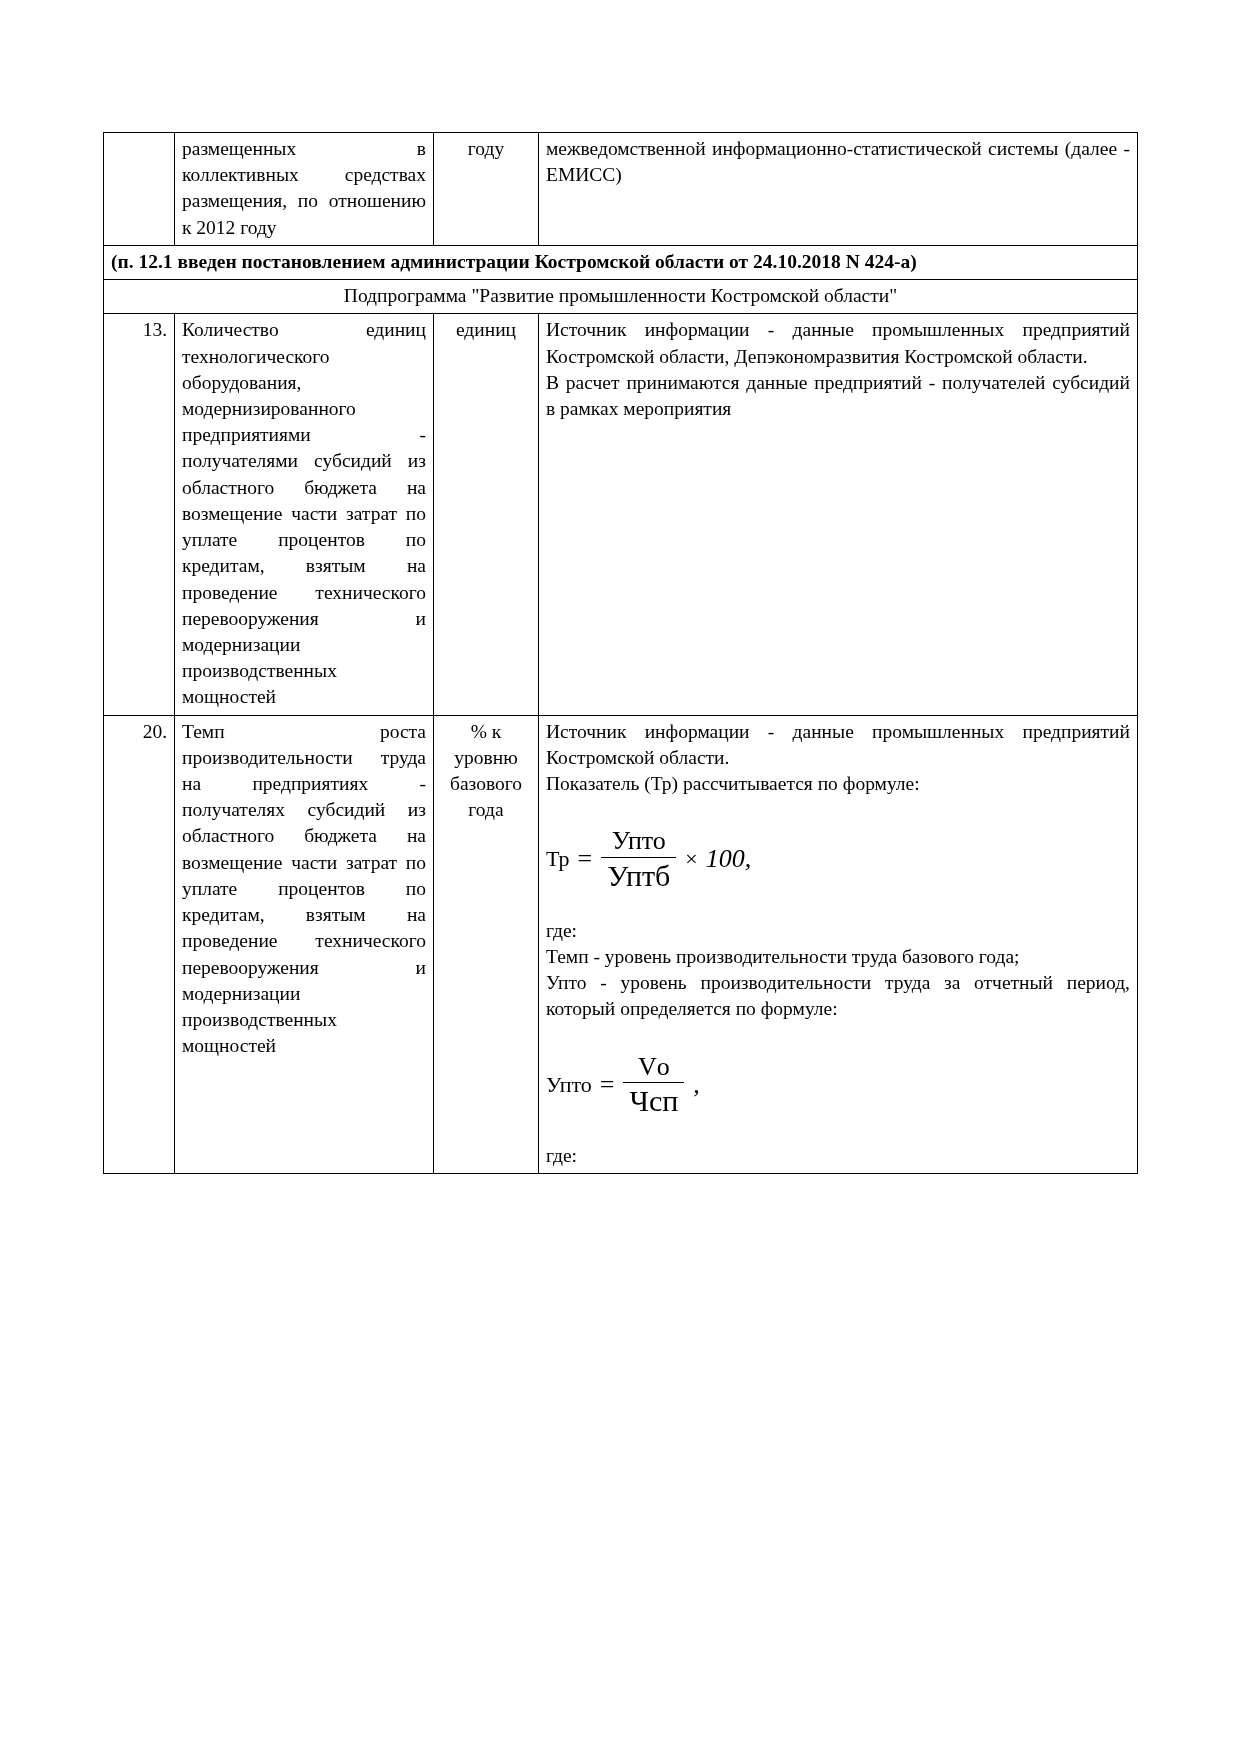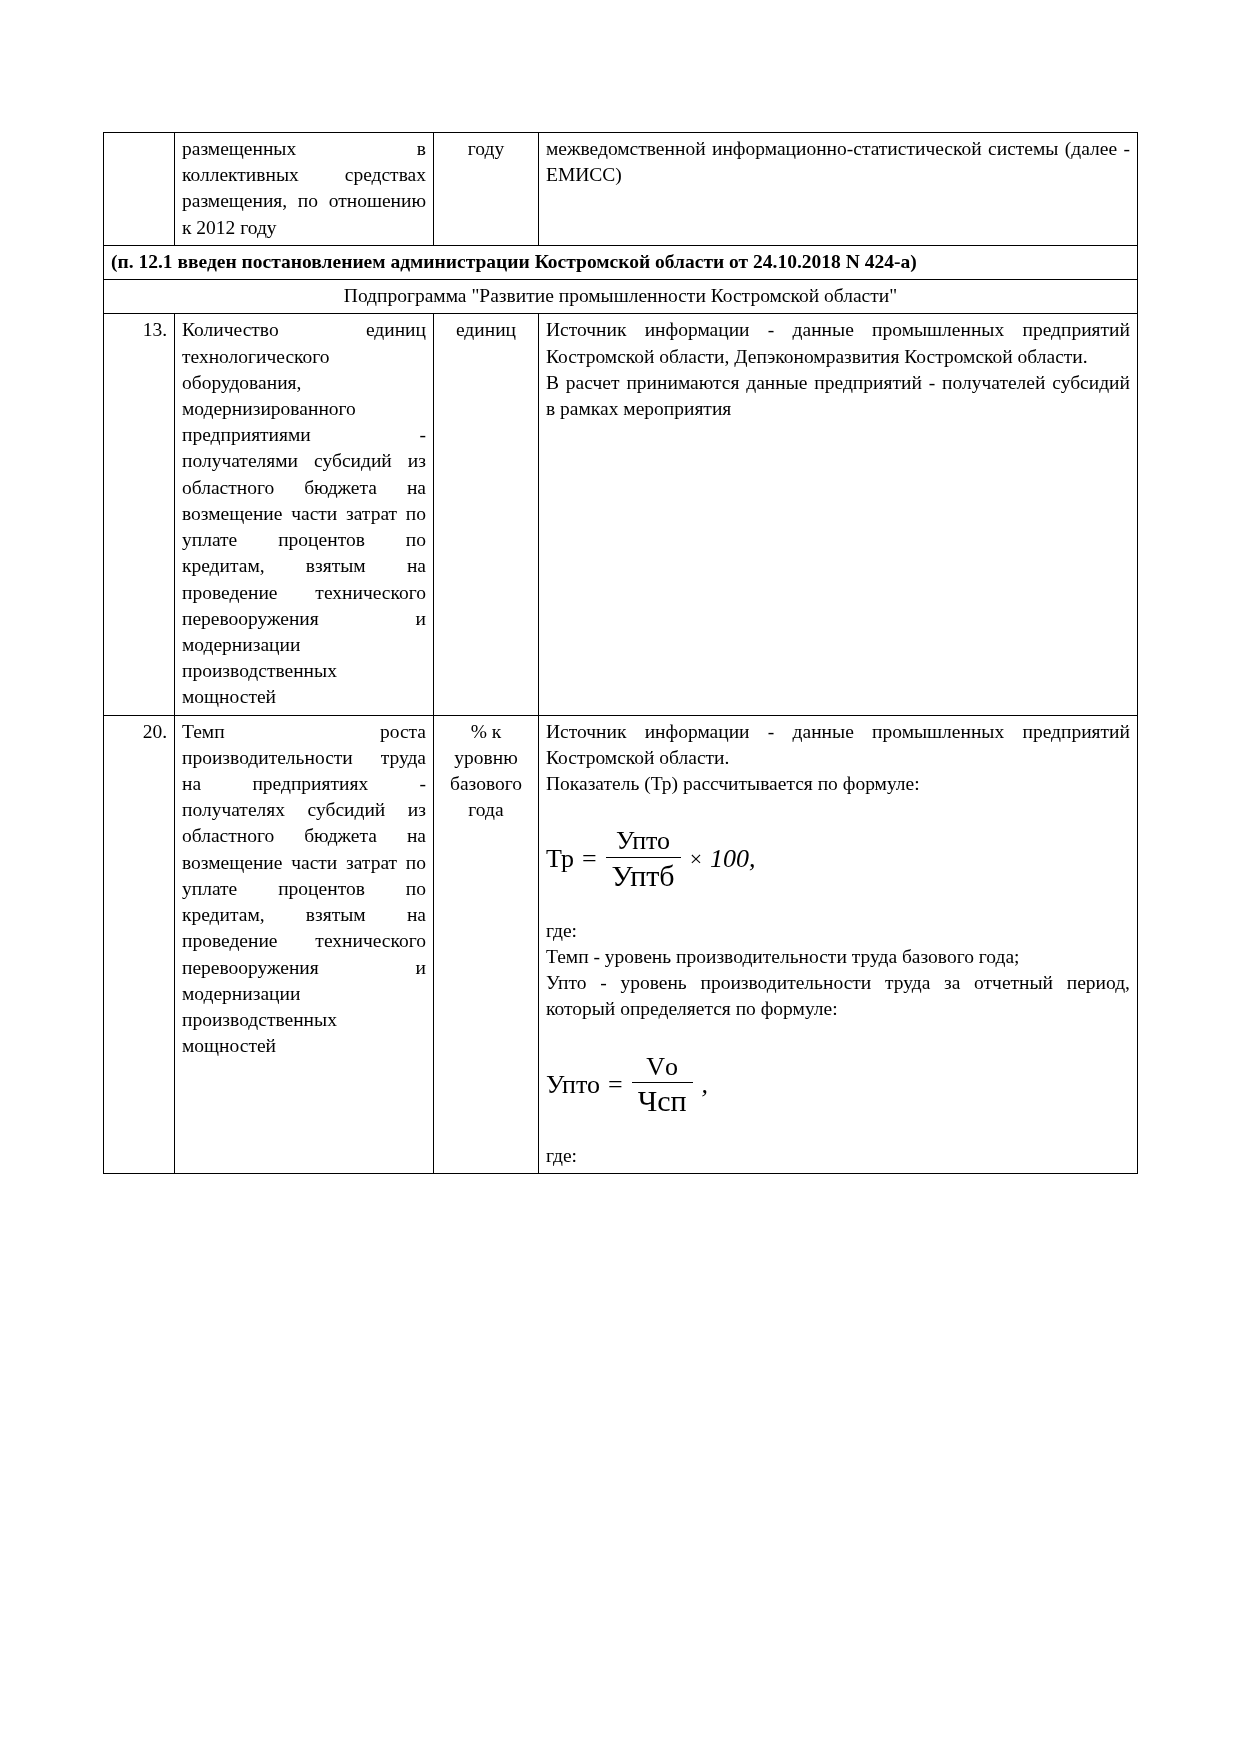--- a/index.html
+++ b/index.html
@@ -78,21 +78,21 @@
     font-size: 26px;
     line-height: 1;
   }
   .formula-inline {
     display: inline-flex;
     align-items: center;
     justify-content: center;
     white-space: nowrap;
   }
   .f-lhs {
-    font-size: 26px;
+    font-size: 22px;
     padding-right: 6px;
   }
   .f-eq {
     font-size: 26px;
     padding: 0 6px 0 2px;
   }
   .frac {
     display: inline-flex;
     flex-direction: column;
     align-items: center;

